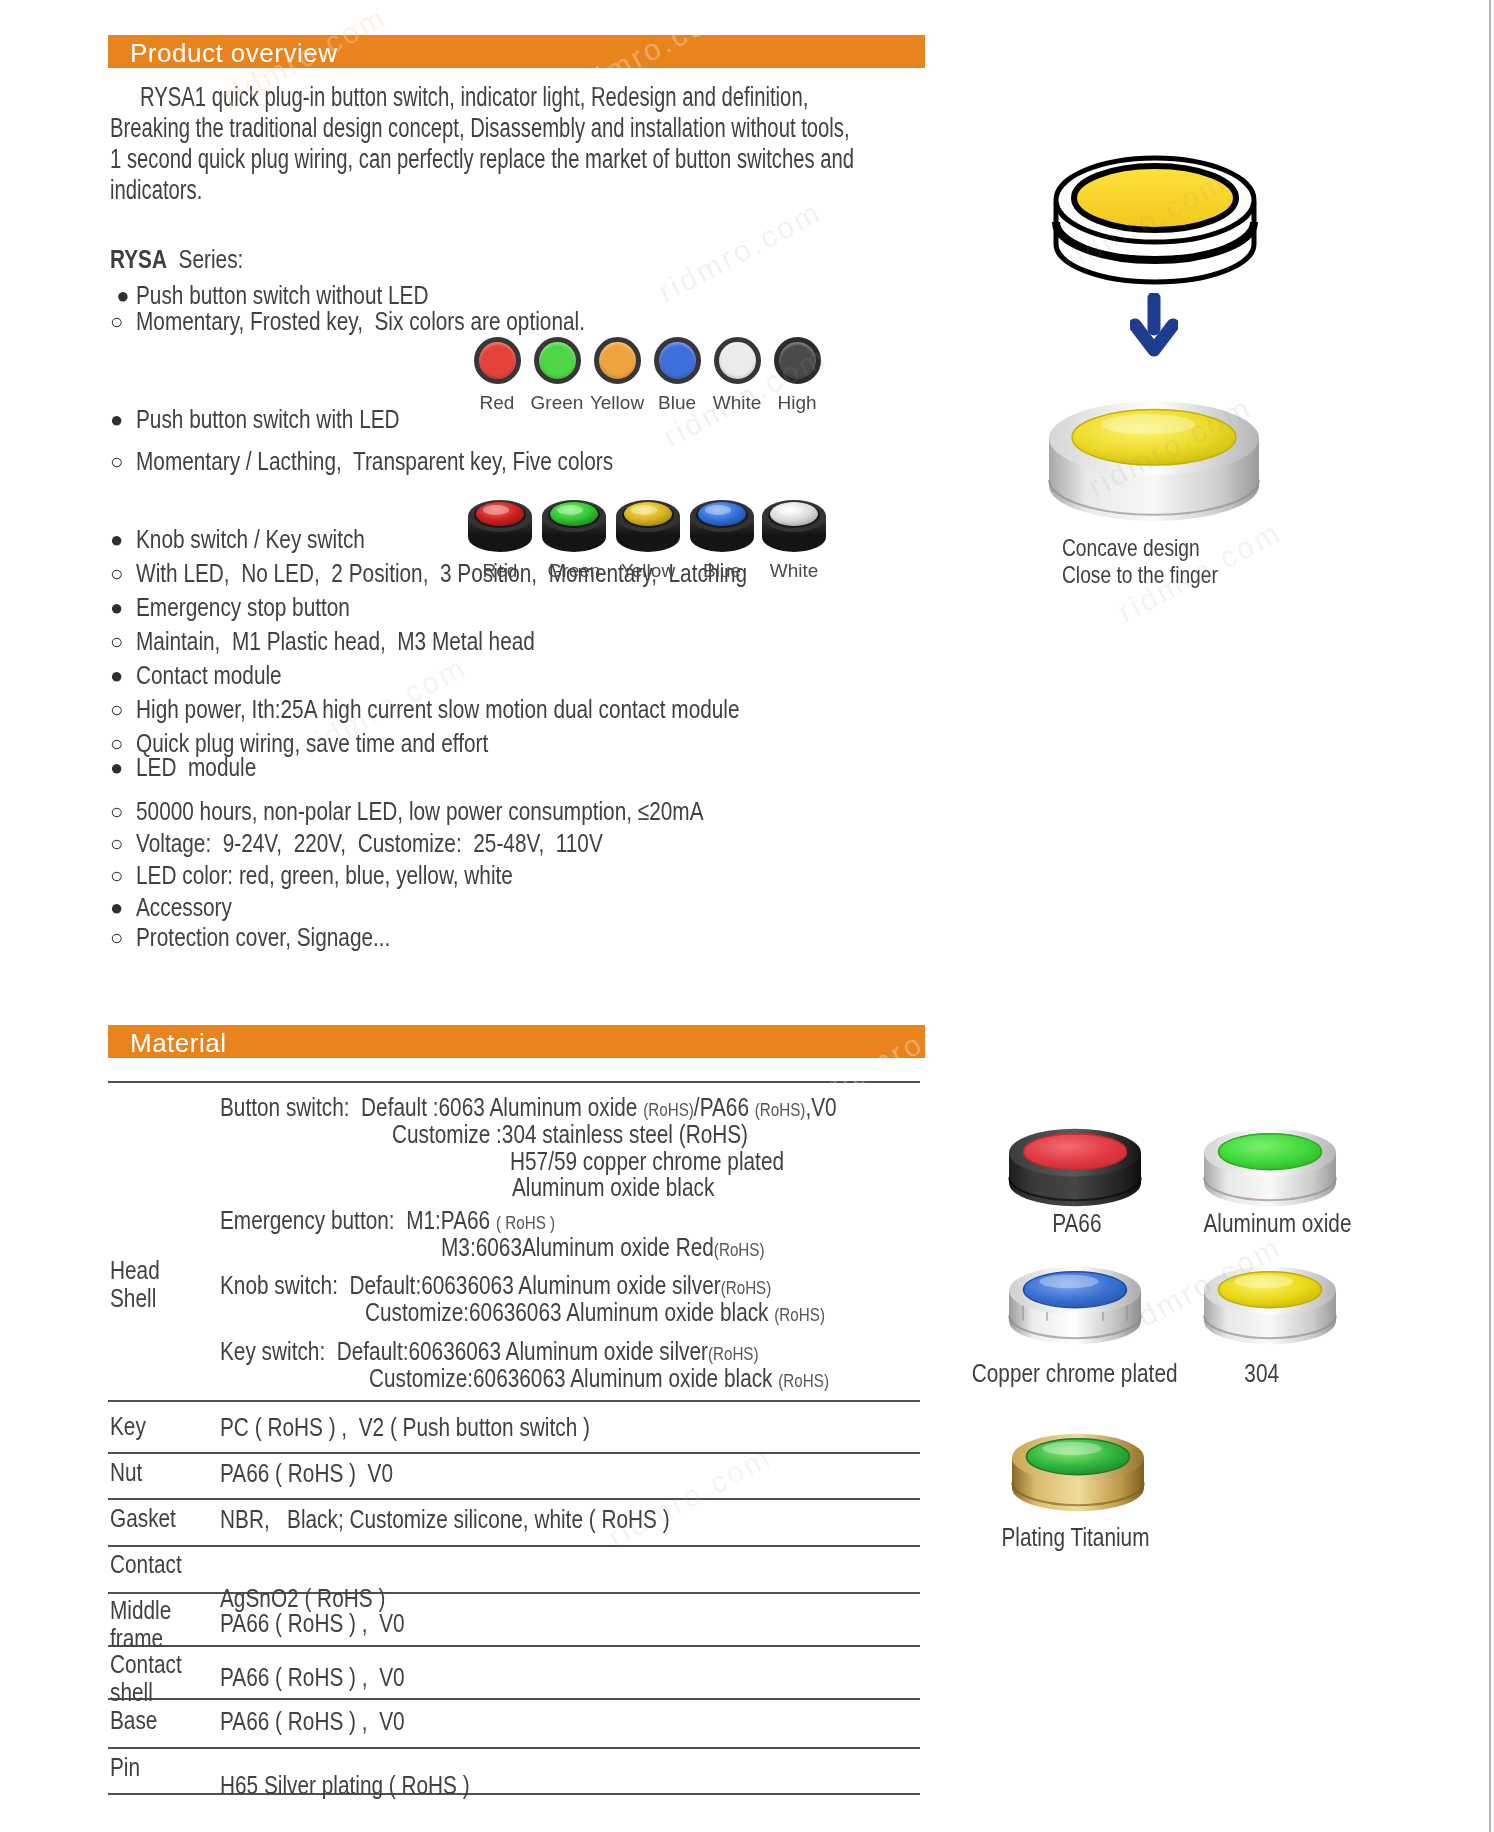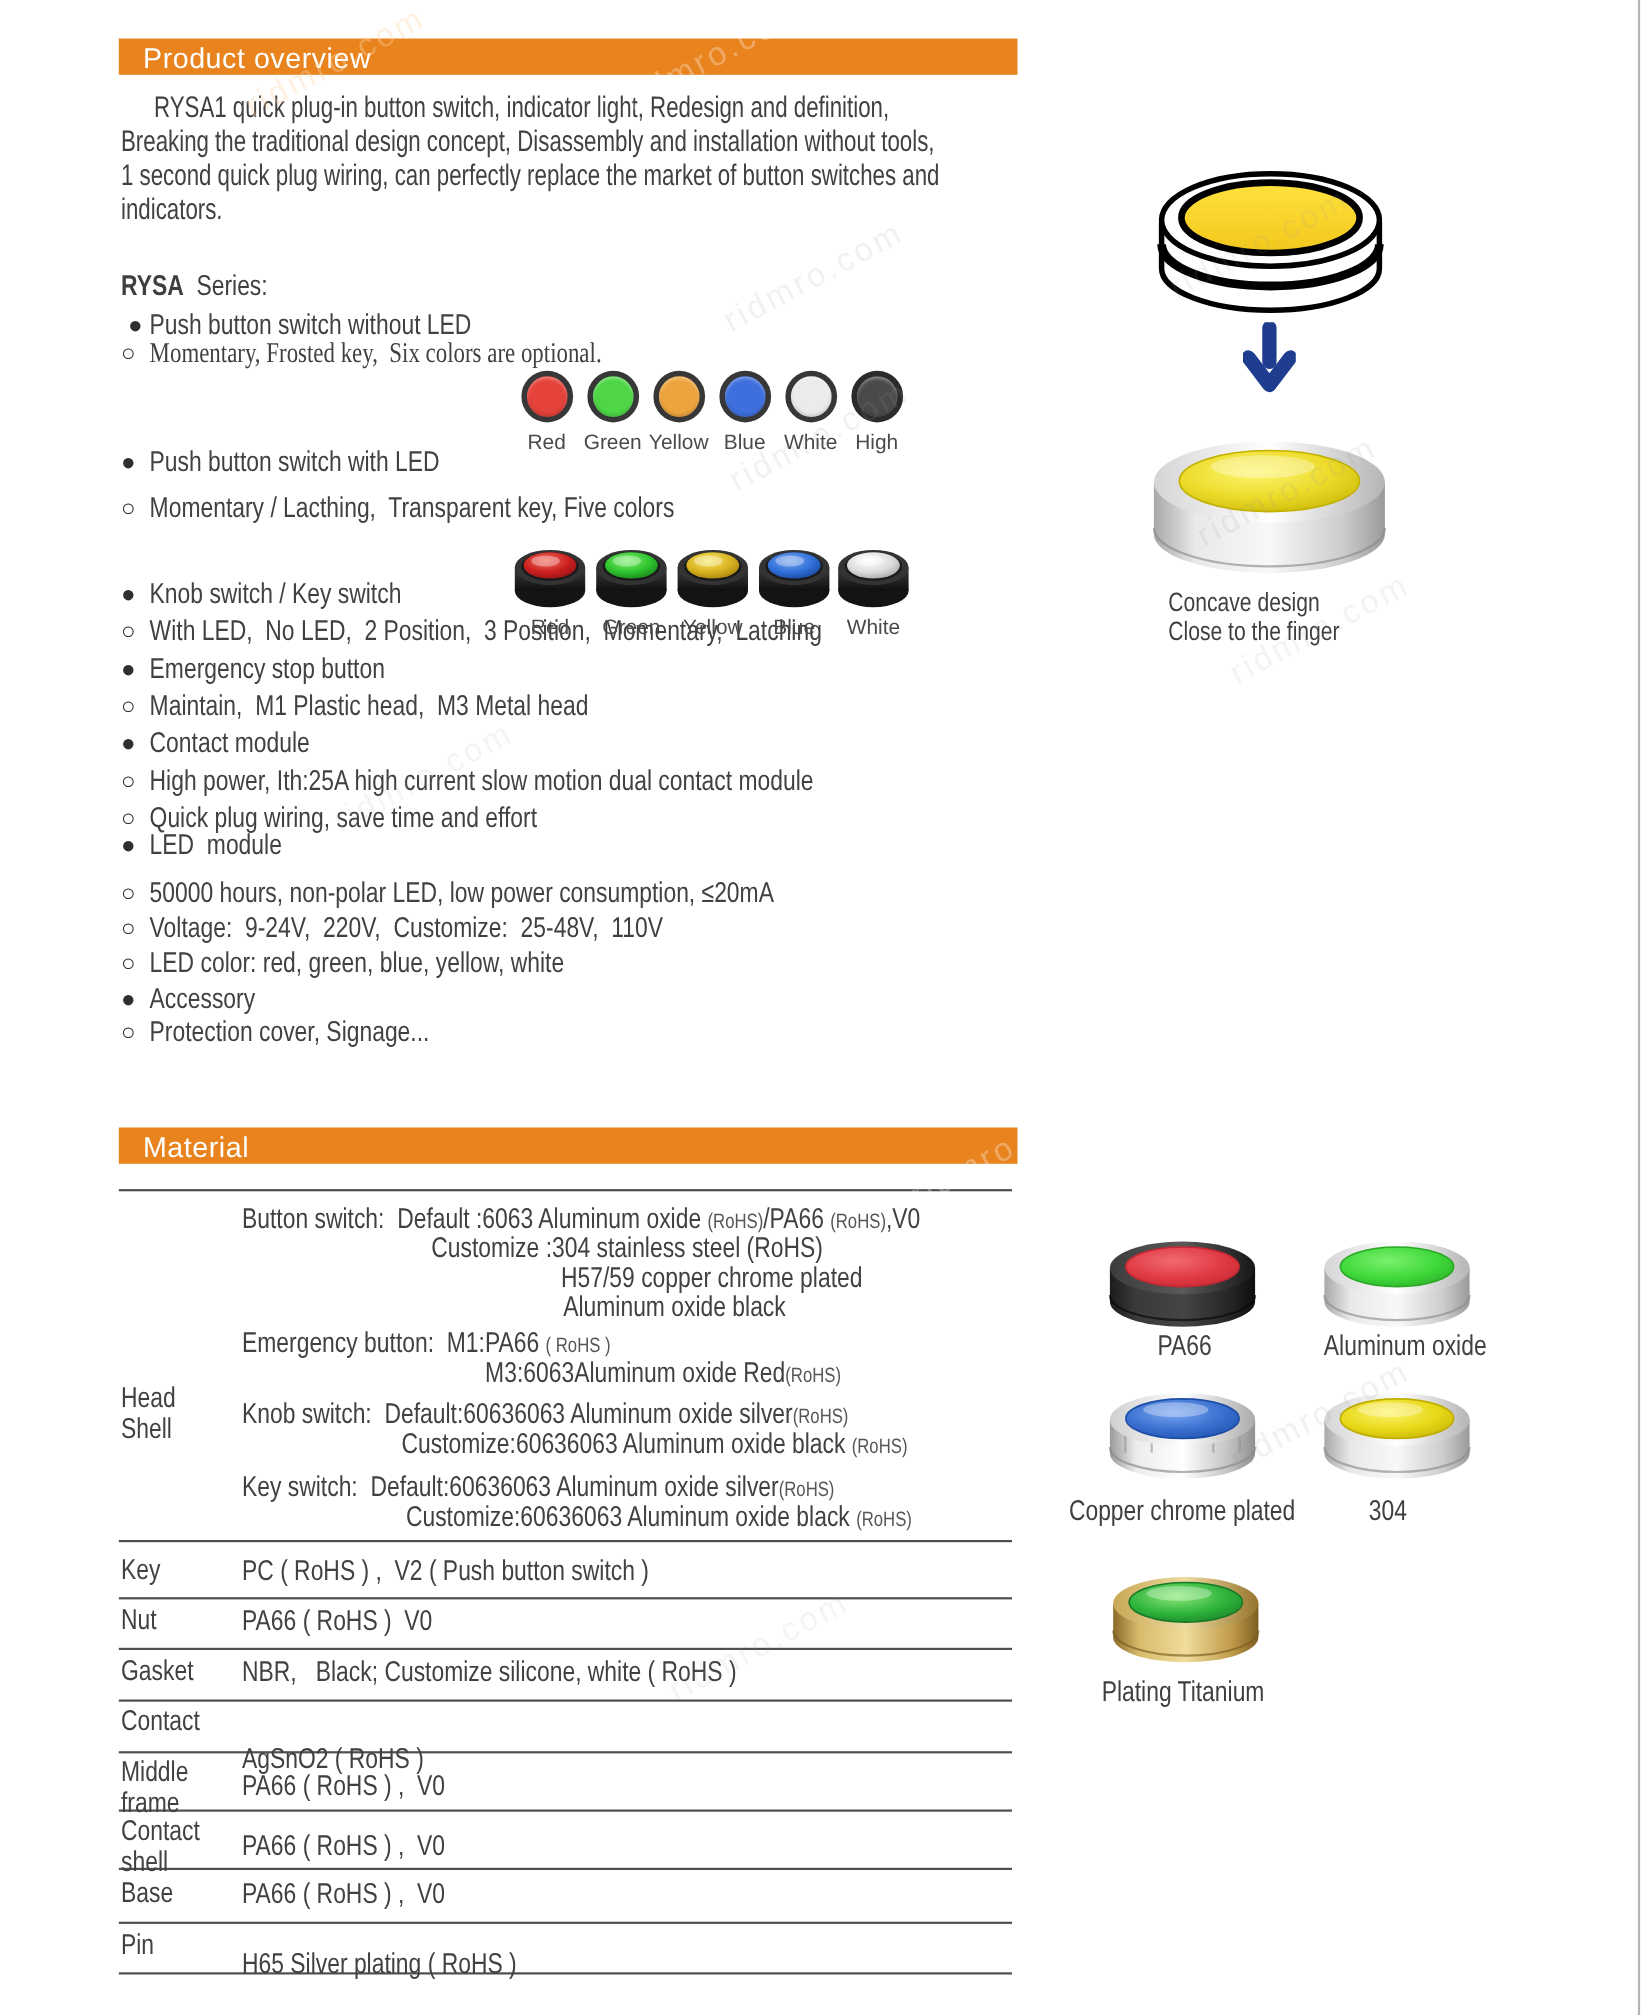--- a/index.html
+++ b/index.html
@@ -41,21 +41,21 @@
       <div class="introline" style="top: 144px;"><span class="cond75">1 second quick plug wiring, can perfectly replace the market of button switches and</span></div>
       <div class="introline" style="top: 175px;"><span class="cond75">indicators.</span></div>
     </div>
 
   <div class="abs" style="left:110px;top:244px;font-size:26px;">
     <span class="cond"><b>RYSA</b><span>  Series:</span></span>
   </div>
 
   <div id="series-list">
       <div class="series-item" style="top: 280px; text-align: center;"><span class="blt">●</span><span class="cond">Push button switch without LED</span></div>
-      <div class="series-item" style="top: 306px; font-family: Liberation Serif, serif;"><span class="blt">○</span><span class="cond">Momentary, Frosted key,  Six colors are optional.</span></div>
+      <div class="series-item" style="top: 306px;"><span class="blt">○</span><span class="cond">Momentary, Frosted key,  Six colors are optional.</span></div>
       <div class="series-item" style="top: 404px;"><span class="blt">●</span><span class="cond">Push button switch with LED</span></div>
       <div class="series-item" style="top: 446px;"><span class="blt">○</span><span class="cond">Momentary / Lacthing,  Transparent key, Five colors</span></div>
       <div class="series-item" style="top: 524px;"><span class="blt">●</span><span class="cond">Knob switch / Key switch</span></div>
       <div class="series-item" style="top: 558px;"><span class="blt">○</span><span class="cond">With LED,  No LED,  2 Position,  3 Position,  Momentary,  Latching</span></div>
       <div class="series-item" style="top: 592px;"><span class="blt">●</span><span class="cond">Emergency stop button</span></div>
       <div class="series-item" style="top: 626px;"><span class="blt">○</span><span class="cond">Maintain,  M1 Plastic head,  M3 Metal head</span></div>
       <div class="series-item" style="top: 660px;"><span class="blt">●</span><span class="cond">Contact module</span></div>
       <div class="series-item" style="top: 694px;"><span class="blt">○</span><span class="cond">High power, Ith:25A high current slow motion dual contact module</span></div>
       <div class="series-item" style="top: 728px;"><span class="blt">○</span><span class="cond">Quick plug wiring, save time and effort</span></div>
       <div class="series-item" style="top: 752px;"><span class="blt">●</span><span class="cond">LED  module</span></div>

